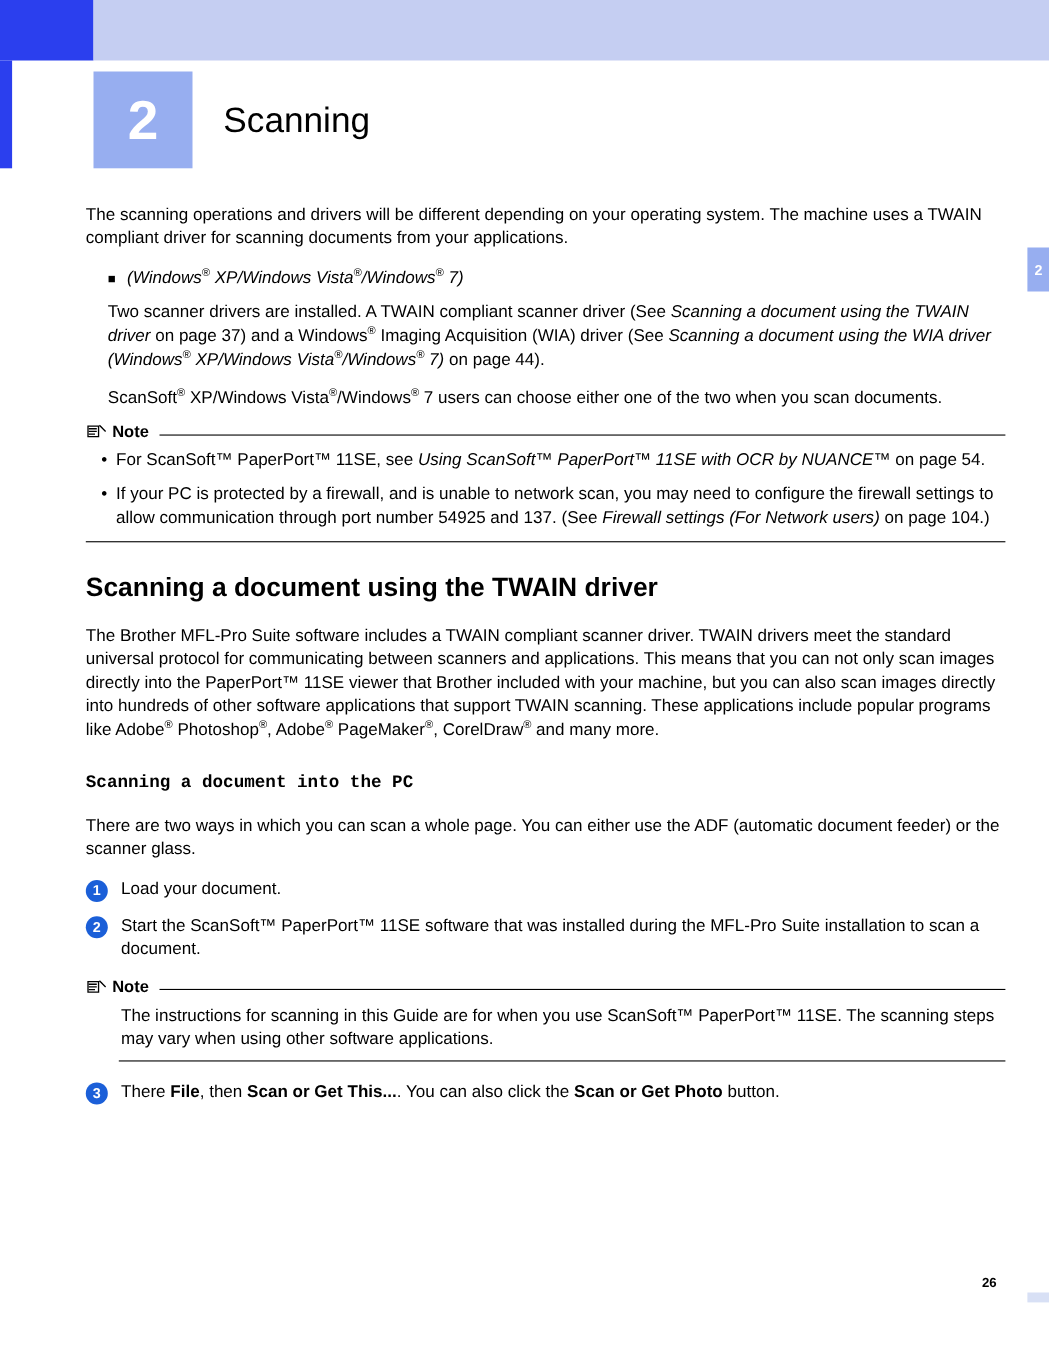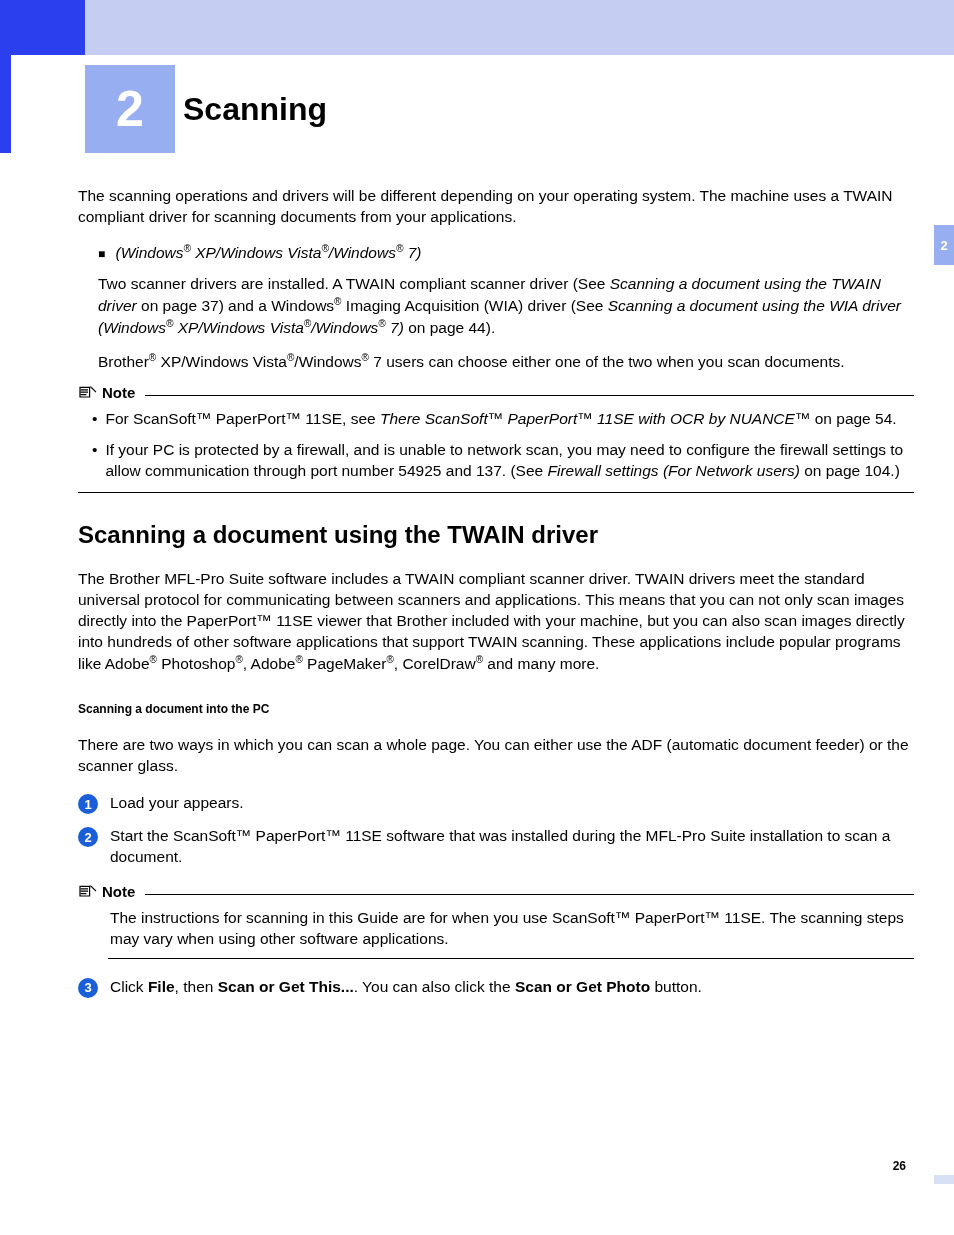--- a/index.html
+++ b/index.html
@@ -40,22 +40,22 @@
     background: #97aef0;
     color: #fff;
     font-size: 50px;
     font-weight: bold;
     display: flex;
     align-items: center;
     justify-content: center;
   }
   .chapter-title {
     font-size: 32px;
-    font-weight: bold;
-    margin-left: 8px;
+    font-weight: normal;
+    margin-left: 28px;
   }
   .right-tab {
     position: absolute;
     top: 225px; right: 0;
     width: 20px; height: 40px;
     background: #97aef0;
     color: #fff;
     font-size: 13px;
     font-weight: bold;
     display: flex;
@@ -86,21 +86,21 @@
   .note-icon { width: 20px; height: 16px; margin-right: 4px; flex:0 0 auto; }
   .note-label { font-weight: bold; font-size: 15px; margin-right: 10px; flex:0 0 auto; }
   .note-line { flex: 1; border-top: 1px solid #000; height:1px; margin-top:4px;}
   .note-list { margin-left: 14px; margin-bottom: 10px; }
   .note-item { margin-bottom: 10px; display:flex; }
   .note-item .dot { margin-right: 8px; }
   .note-end { border-top: 1px solid #000; margin-top: 4px; margin-bottom: 26px; }
   .note-end2 { border-top: 1px solid #000; margin-top: 6px; margin-bottom: 18px; margin-left:30px; }
   .h2 { font-size: 24px; font-weight: bold; margin-bottom: 18px; }
   .body-p { margin-bottom: 26px; }
-  .h3 { font-size: 12px; font-weight: bold; margin-bottom: 18px; }
+  .h3 { font-size: 16px; font-weight: bold; margin-bottom: 18px; font-family: Liberation Mono, monospace; }
   .body-p2 { margin-bottom: 16px; }
   .step { display: flex; margin-bottom: 12px; }
   .step-num {
     width: 20px; height: 20px;
     border-radius: 50%;
     background: #1b5fd8;
     color: #fff;
     font-size: 13px;
     font-weight: bold;
     display: flex; align-items: center; justify-content: center;
@@ -148,73 +148,73 @@
 
   <div class="bullet-block">
     <p class="bullet-head">
       <span class="sq">■</span>
       <span>(Windows</span><sup>®</sup><span> XP/Windows Vista</span><sup>®</sup><span>/Windows</span><sup>®</sup><span> 7)</span>
     </p>
     <p class="para1">
       <span>Two scanner drivers are installed. A TWAIN compliant scanner driver (See </span><em>Scanning a document using the TWAIN driver</em><span> on page 37) and a Windows</span><sup>®</sup><span> Imaging Acquisition (WIA) driver (See </span><em><span>Scanning a document using the WIA driver (Windows</span><sup>®</sup><span> XP/Windows Vista</span><sup>®</sup><span>/Windows</span><sup>®</sup><span> 7)</span></em><span> on page 44).</span>
     </p>
     <p class="para2">
-      <span>Brother</span><sup>®</sup><span> XP/Windows Vista</span><sup>®</sup><span>/Windows</span><sup>®</sup><span> 7 users can choose either one of the two when you scan documents.</span>
+      <span>ScanSoft</span><sup>®</sup><span> XP/Windows Vista</span><sup>®</sup><span>/Windows</span><sup>®</sup><span> 7 users can choose either one of the two when you scan documents.</span>
     </p>
   </div>
 
   <div class="note-row">
     <svg class="note-icon" viewBox="0 0 24 20">
         <path d="M2 3 L14 3 L14 15 L2 15 Z M3 6 L12 6 M3 9 L12 9 M3 12 L10 12 M15 2 L22 9 M17 4 L19 6" stroke="#000" stroke-width="1.5" fill="none"></path>
       </svg>
     <span class="note-label">Note</span>
     <div class="note-line"></div>
   </div>
   <div class="note-list">
     <div class="note-item">
       <span class="dot">•</span>
-      <span><span>For ScanSoft™ PaperPort™ 11SE, see </span><em>There ScanSoft™ PaperPort™ 11SE with OCR by NUANCE™</em><span> on page 54.</span></span>
+      <span><span>For ScanSoft™ PaperPort™ 11SE, see </span><em>Using ScanSoft™ PaperPort™ 11SE with OCR by NUANCE™</em><span> on page 54.</span></span>
     </div>
     <div class="note-item">
       <span class="dot">•</span>
       <span><span>If your PC is protected by a firewall, and is unable to network scan, you may need to configure the firewall settings to allow communication through port number 54925 and 137. (See </span><em>Firewall settings (For Network users)</em><span> on page 104.)</span></span>
     </div>
   </div>
   <div class="note-end"></div>
 
   <h2 class="h2">Scanning a document using the TWAIN driver</h2>
   <p class="body-p">
     <span>The Brother MFL-Pro Suite software includes a TWAIN compliant scanner driver. TWAIN drivers meet the standard universal protocol for communicating between scanners and applications. This means that you can not only scan images directly into the PaperPort™ 11SE viewer that Brother included with your machine, but you can also scan images directly into hundreds of other software applications that support TWAIN scanning. These applications include popular programs like Adobe</span><sup>®</sup><span> Photoshop</span><sup>®</sup><span>, Adobe</span><sup>®</sup><span> PageMaker</span><sup>®</sup><span>, CorelDraw</span><sup>®</sup><span> and many more.</span>
   </p>
 
   <h3 class="h3">Scanning a document into the PC</h3>
   <p class="body-p2">There are two ways in which you can scan a whole page. You can either use the ADF (automatic document feeder) or the scanner glass.</p>
 
   <div class="step">
     <div class="step-num">1</div>
-    <div class="step-text">Load your appears.</div>
+    <div class="step-text">Load your document.</div>
   </div>
   <div class="step">
     <div class="step-num">2</div>
     <div class="step-text">Start the ScanSoft™ PaperPort™ 11SE software that was installed during the MFL-Pro Suite installation to scan a document.</div>
   </div>
 
   <div class="note-row note-row2">
     <svg class="note-icon" viewBox="0 0 24 20">
         <path d="M2 3 L14 3 L14 15 L2 15 Z M3 6 L12 6 M3 9 L12 9 M3 12 L10 12 M15 2 L22 9 M17 4 L19 6" stroke="#000" stroke-width="1.5" fill="none"></path>
       </svg>
     <span class="note-label">Note</span>
     <div class="note-line"></div>
   </div>
   <p class="note-body2">The instructions for scanning in this Guide are for when you use ScanSoft™ PaperPort™ 11SE. The scanning steps may vary when using other software applications.</p>
   <div class="note-end2"></div>
 
   <div class="step">
     <div class="step-num">3</div>
     <div class="step-text">
-      <span>Click </span><b>File</b><span>, then </span><b>Scan or Get This...</b><span>. You can also click the </span><b>Scan or Get Photo</b><span> button.</span>
+      <span>There </span><b>File</b><span>, then </span><b>Scan or Get This...</b><span>. You can also click the </span><b>Scan or Get Photo</b><span> button.</span>
     </div>
   </div>
 
 </div>
 
 <div class="page-num">26</div>
 <div class="page-stripe"></div>
 
 </body></html>

